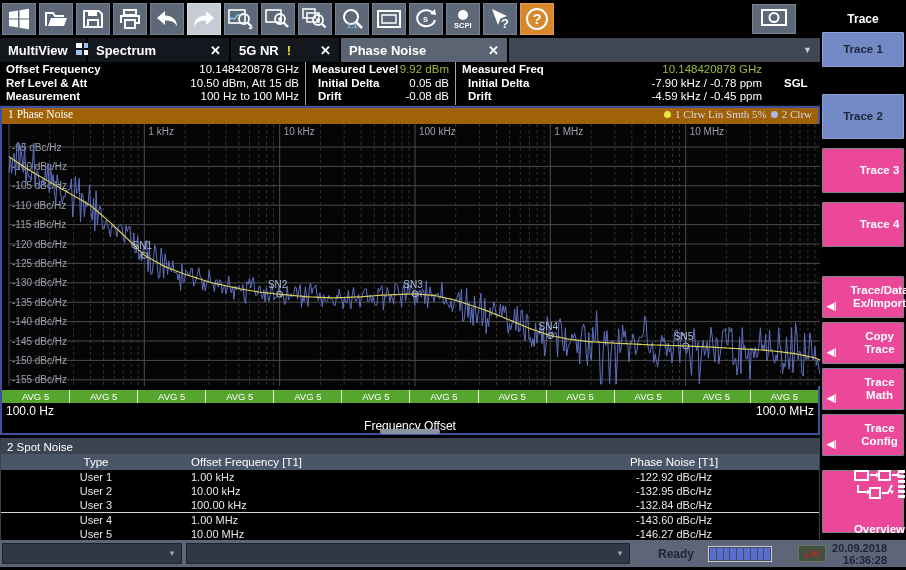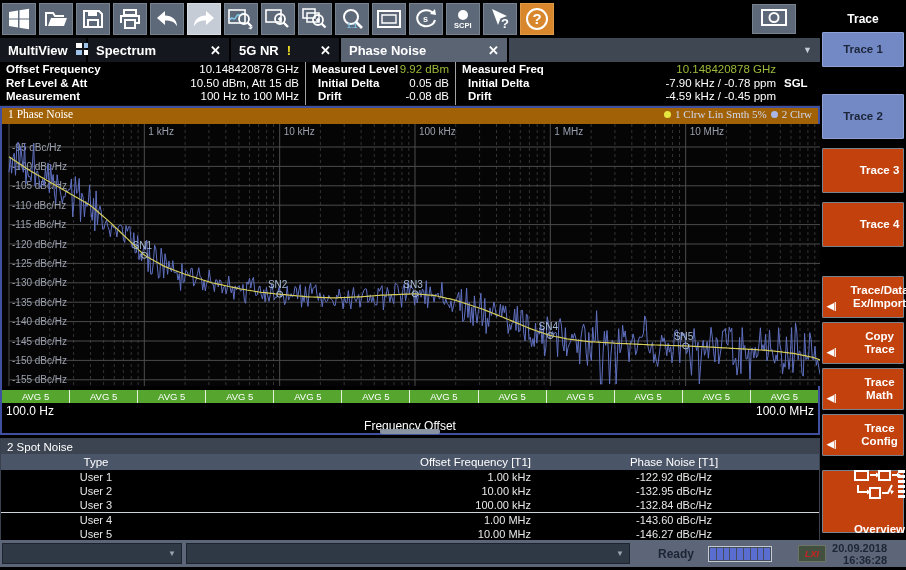--- a/index.html
+++ b/index.html
@@ -29,21 +29,21 @@
   .tab-caret{color:#c7cdd6;font-size:9px;padding-right:8px;}
   
   .infobar{height:43px;background:#000;display:flex;color:#fff;font-size:11.5px;border-bottom:1px solid #111;}
   .icol{padding:1px 6px 0 6px;box-sizing:border-box;}
   .icol+.icol{border-left:1px solid #a3a3a3;}
   .irow{display:flex;justify-content:space-between;line-height:13.5px;}
   .ilabel{font-weight:bold;white-space:nowrap;}
   .ilabel.sub{padding-left:6px;}
   .ival{text-align:right;white-space:nowrap;}
   .green{color:#9cba3a;}
-  .sgl{font-weight:bold;margin-left:8px;width:30px;}
+  .sgl{font-weight:bold;margin-left:22px;width:30px;}
   
   .chart-panel{height:325px;border:2px solid #4050a0;box-sizing:content-box;background:#000;position:relative;}
   .chart-title{height:16px;background:#a16207;color:#fff;font-size:11.5px;display:flex;
                align-items:flex-start;justify-content:space-between;padding:0 6px;font-family:Liberation Serif, serif;}
   .legend{color:#d0d8f2;display:flex;align-items:center;gap:4px;font-size:11px;}
   .dot{width:7px;height:7px;border-radius:50%;display:inline-block;}
   .avgbar{height:13px;display:flex;}
   .avgseg{flex:1;background:#55a52f;color:#fff;font-size:9.5px;display:flex;align-items:center;
           justify-content:center;border-right:1px solid #e8f0e0;line-height:1;}
   .avgseg:last-child{border-right:none;}
@@ -53,21 +53,21 @@
   .splitter{position:absolute;left:50%;transform:translateX(-50%);bottom:-1px;width:60px;height:5px;
             background:#8a93a2;border-radius:2px;}
   
   .table-panel{margin-top:3px;border:1px solid #39414e;background:#000;}
   .table-title{height:15px;background:#3c4452;color:#fff;font-size:11.5px;display:flex;
                align-items:center;padding:0 6px;}
   .thead{height:16px;background:#4b5568;display:flex;color:#fff;font-size:11.5px;align-items:center;}
   .trow{height:14px;display:flex;color:#e8e8e8;font-size:11px;align-items:center;}
   .trow.sep{border-top:1px solid #cfd3da;}
   .c1{width:190px;text-align:center;}
-  .c2{width:340px;text-align:right;}
+  .c2{width:340px;text-align:left;}
   .c3{width:286px;text-align:center;}
   
   .statusbar{grid-column:1/3;grid-row:2;background:#5c6678;display:flex;align-items:center;
              font-size:11px;position:relative;}
   .sb-select{height:21px;background:#2f3845;border:1px solid #1e242d;display:flex;align-items:center;
              justify-content:flex-end;padding-right:5px;color:#9aa3b0;font-size:8px;box-sizing:border-box;}
   .sb-ready{color:#1c2534;font-weight:bold;font-size:12px;margin-left:28px;}
   .progress{width:64px;height:16px;border:1px solid #c5cad3;background:#454d5c;display:flex;gap:1px;
             padding:1px;box-sizing:border-box;margin-left:14px;}
   .pseg{flex:1;background:#5a6ed2;}
@@ -77,21 +77,21 @@
   .sb-date{margin-left:6px;text-align:right;color:#1c2534;font-weight:bold;font-size:11px;line-height:12px;}
   .bottstrip{grid-column:1/3;grid-row:3;background:#000;}
   
   .sidebar{grid-column:2;grid-row:1;background:#000;position:relative;}
   .sb-head{height:38px;display:flex;align-items:center;justify-content:center;color:#fff;
            font-weight:bold;font-size:12px;}
   .skey{position:absolute;left:2px;width:82px;box-sizing:border-box;border-radius:1px;
         display:flex;align-items:center;justify-content:center;text-align:center;
         font-size:11.5px;font-weight:bold;line-height:13px;}
   .skey.blue{background:#7389c6;color:#1c2538;border:1px solid #8fa2d6;}
-  .skey.gray{background:#c2410c;color:#fff;border:1px solid #78828f;padding-left:33px;}
+  .skey.gray{background:#ec4899;color:#fff;border:1px solid #78828f;padding-left:33px;}
   .skey .arr{position:absolute;left:4px;bottom:4px;color:#fff;font-size:9px;}
   .ovw{flex-direction:column;gap:18px;}
   svg text{font-family:"Liberation Sans",sans-serif;}
 </style>
 </head>
 <body>
 
 <div class="app">
   <div class="main">
 

